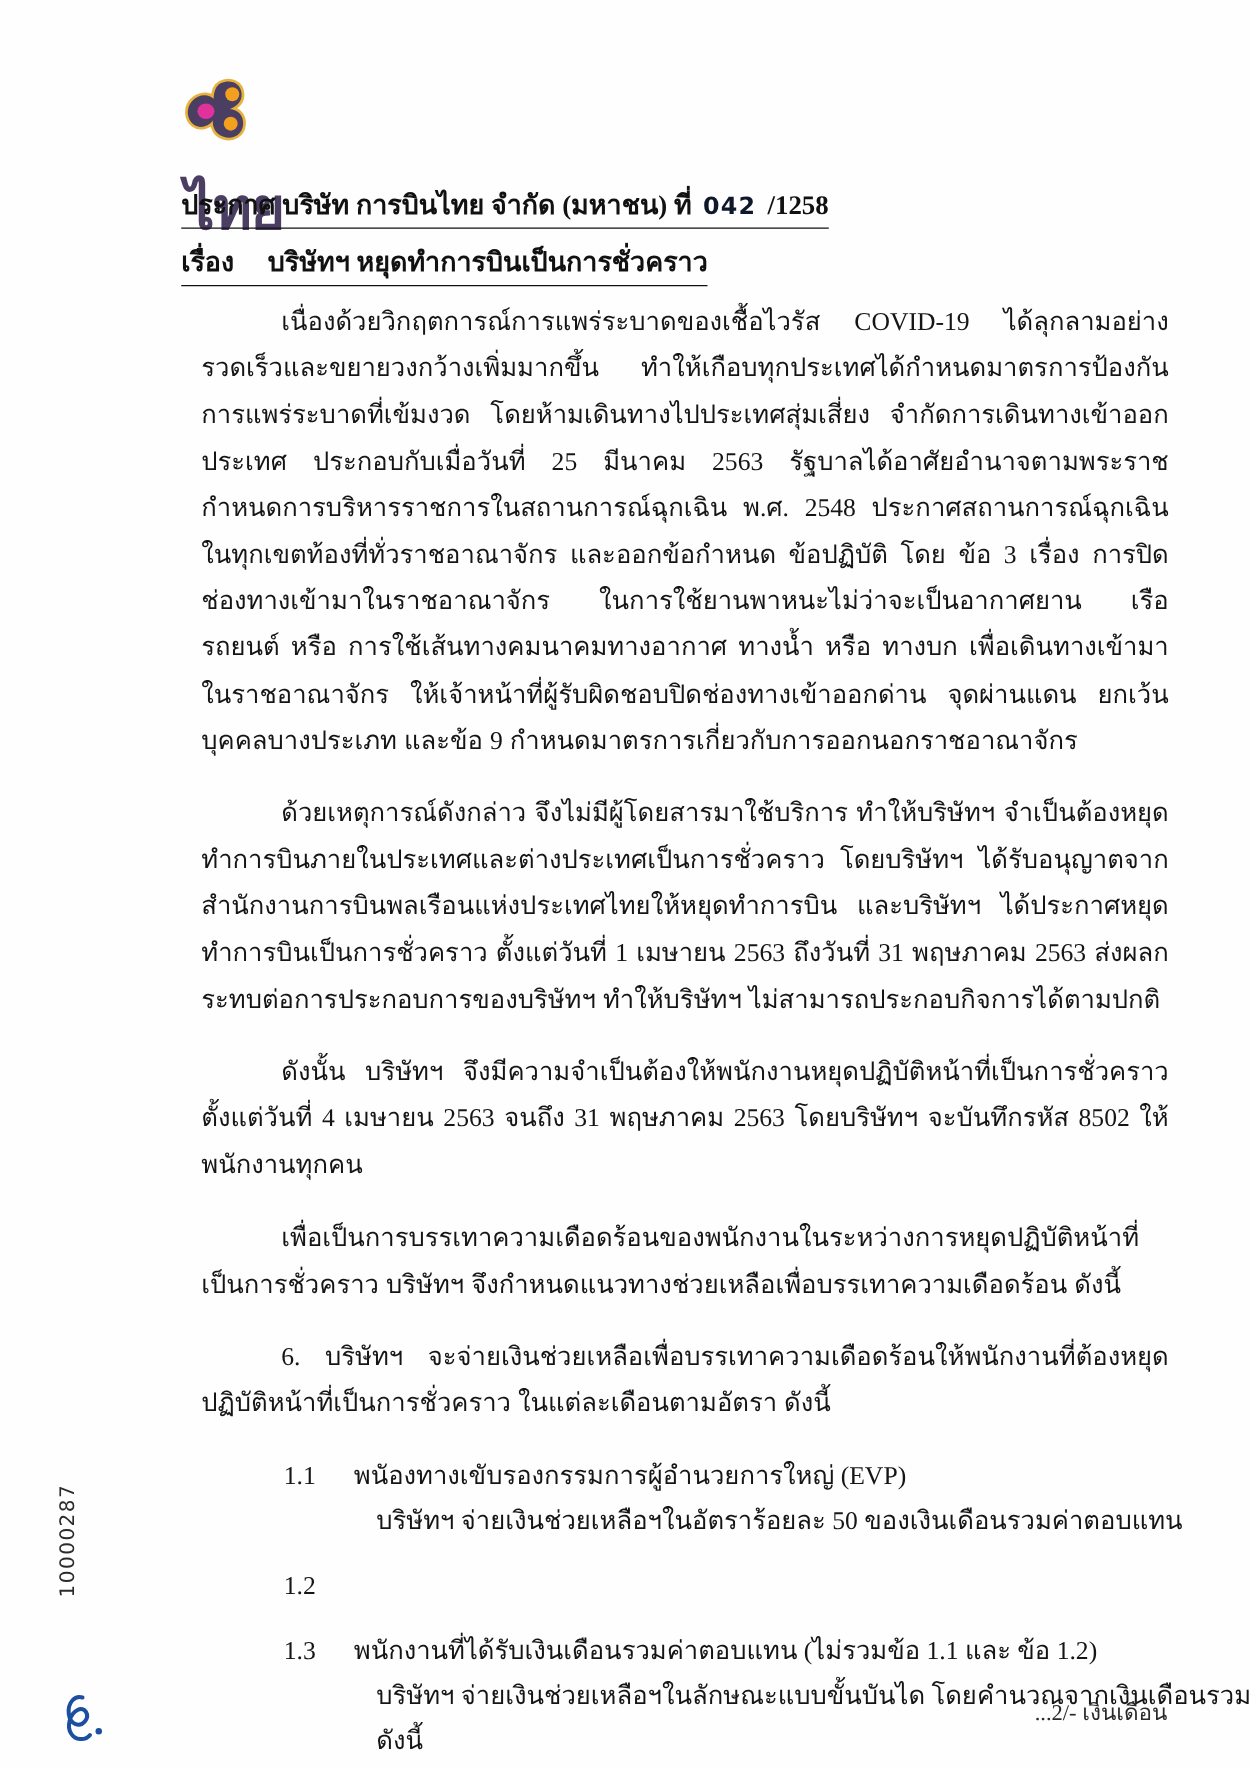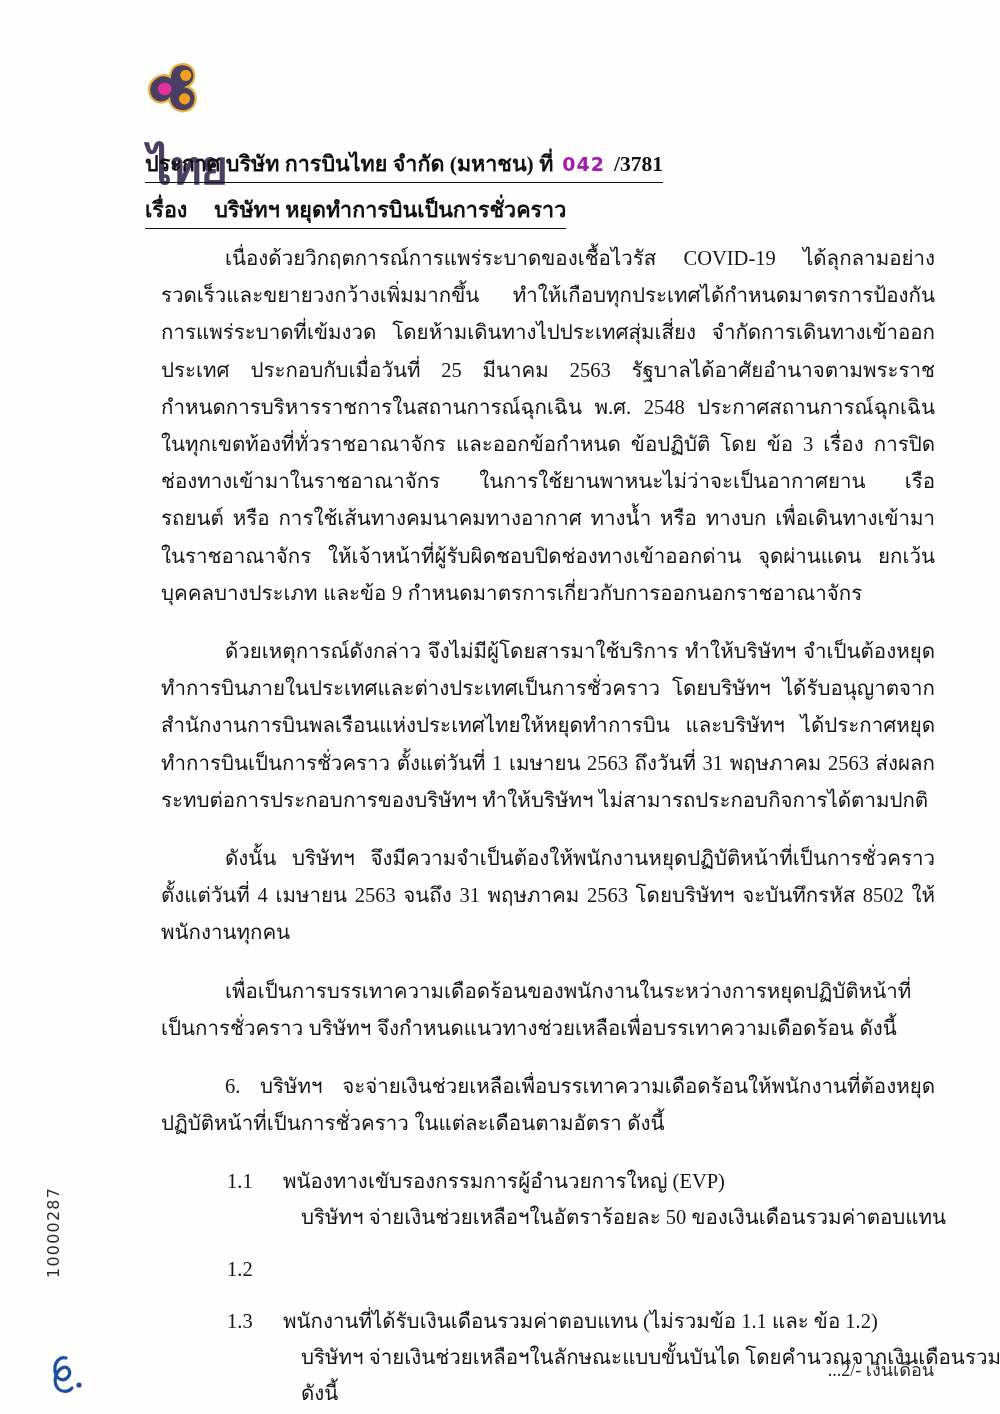--- a/index.html
+++ b/index.html
@@ -50,21 +50,21 @@
     color: #111111;
   }
   #heading-line1 { left: 145px; top: 146px; }
   #heading-line2 { left: 145px; top: 192px; }
   .hd-underline {
     border-bottom: 1.6px solid #111111;
     padding-bottom: 2px;
     display: inline-block;
   }
   .hand-number {
-    color: #a21caf;
+    color: #0f172a;
     font-family: "DejaVu Sans", "Liberation Sans", sans-serif;
     font-size: 19px;
     font-weight: 600;
     letter-spacing: 1px;
     padding: 0 9px;
   }
 
   
   #body-text {
     position: absolute;
@@ -150,21 +150,21 @@
         <circle cx="61" cy="28" r="9" fill="#f2a01e"></circle>
         <circle cx="59" cy="66" r="9" fill="#f2a01e"></circle>
         <ellipse cx="27" cy="50" rx="11" ry="10" fill="#e0329a"></ellipse>
       </g>
     </svg>
     <div id="logo-wordmark">ไทย</div>
   </div>
 
   <div class="doc-heading" id="heading-line1">
     <span class="hd-underline">
-      <span>ประกาศ บริษัท การบินไทย จำกัด (มหาชน) ที่</span><span class="hand-number">042</span><span>/3781</span>
+      <span>ประกาศ บริษัท การบินไทย จำกัด (มหาชน) ที่</span><span class="hand-number">042</span><span>/1258</span>
     </span>
   </div>
 
   <div class="doc-heading" id="heading-line2">
     <span class="hd-underline">
       <span>เรื่อง</span>&nbsp;&nbsp;&nbsp;&nbsp;&nbsp;<span>บริษัทฯ หยุดทำการบินเป็นการชั่วคราว</span>
     </span>
   </div>
 
   <div id="body-text">

